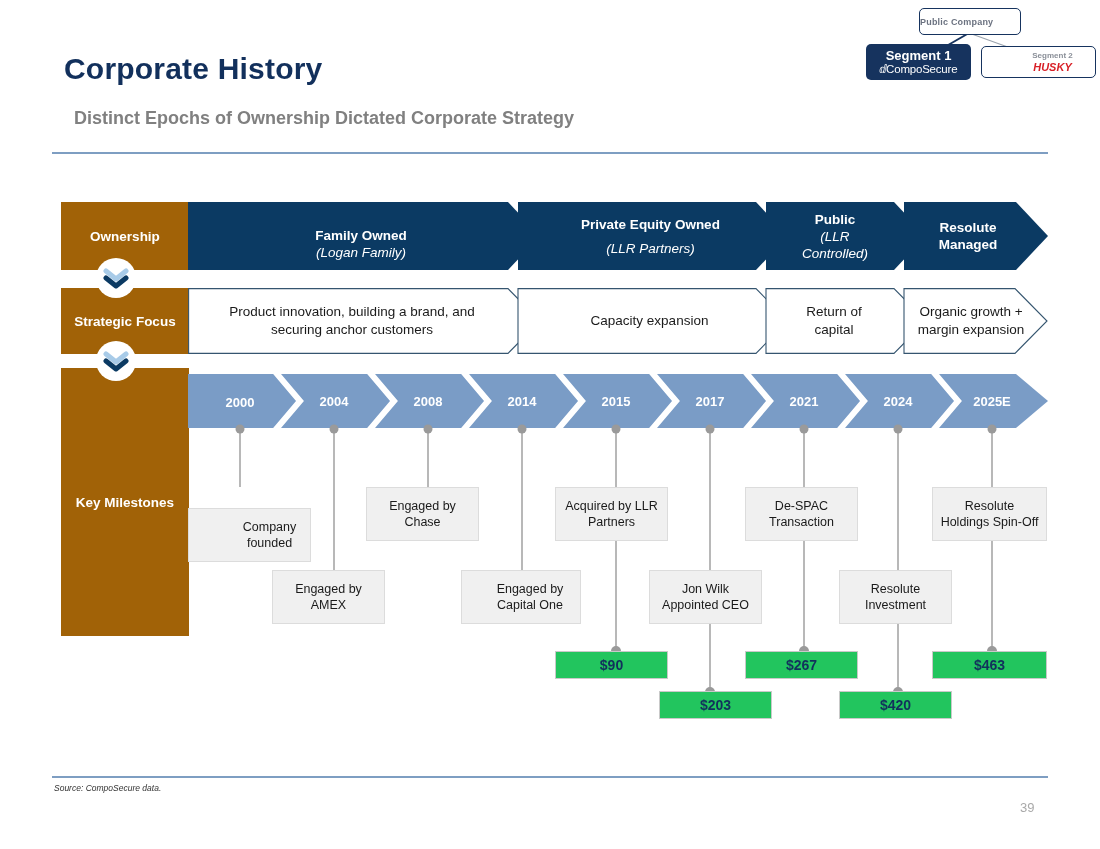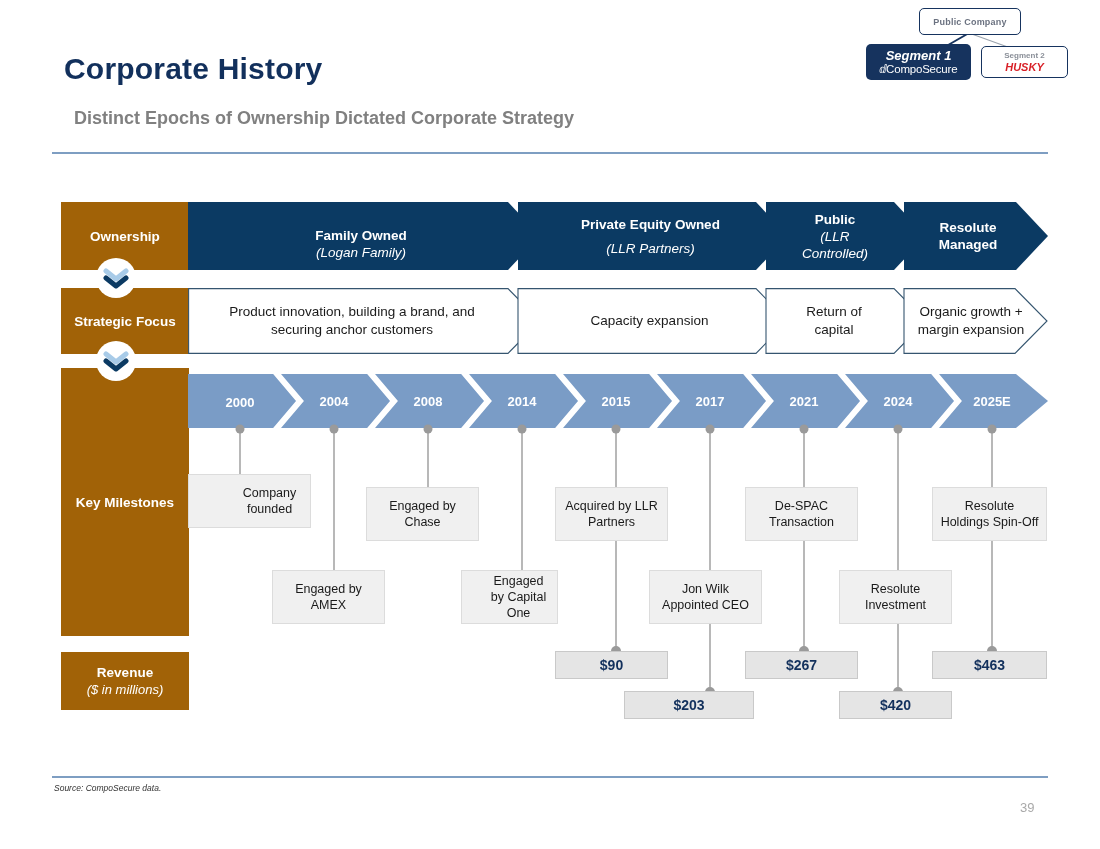--- a/index.html
+++ b/index.html
@@ -27,34 +27,34 @@
     position:absolute;left:52px;top:152px;width:996px;height:2px;
     background:#7e9ec2;
   }
 
   
   .logo-wrap{position:absolute;left:866px;top:6px;width:200px;height:78px;}
   .logo-wrap svg{position:absolute;left:0;top:0;}
   .pub-box{
     position:absolute;left:53px;top:2px;width:100px;height:25px;
     border:1.4px solid #16335e;border-radius:5px;background:#fff;
-    display:flex;align-items:center;justify-content:center;
+    display:flex;align-items:center;justify-content:flex-start;
     font-size:9px;color:#6b7280;font-weight:bold;letter-spacing:.2px;
   }
   .seg1-box{
     position:absolute;left:0px;top:38px;width:105px;height:36px;
     background:#16335e;border-radius:5px;
     display:flex;flex-direction:column;align-items:center;justify-content:center;
   }
-  .seg1-title{font-size:13px;font-weight:bold;color:#fff;line-height:14px;font-style:italic;}
+  .seg1-title{font-size:13px;font-weight:bold;color:#fff;line-height:14px;}
   .seg1-brand{font-size:11.5px;color:#fff;line-height:13px;letter-spacing:-.2px;}
   .seg2-box{
     position:absolute;left:115px;top:40px;width:85px;height:30px;
     border:1.4px solid #16335e;border-radius:5px;background:#fff;
-    display:flex;flex-direction:column;align-items:center;justify-content:center;
+    display:flex;flex-direction:column;align-items:center;justify-content:center;padding-left:28px;
   }
   .seg2-title{font-size:8px;color:#8a8f98;font-weight:bold;line-height:10px;}
   .seg2-brand{font-size:11px;color:#d81f26;font-weight:bold;font-style:italic;line-height:12px;}
 
   
   .lbl{
     position:absolute;left:61px;width:128px;
     background:#a16207;color:#ffffff;
     display:flex;flex-direction:column;align-items:center;justify-content:center;
     font-weight:bold;font-size:13.5px;text-align:center;
@@ -92,21 +92,21 @@
 
   
   .ms-layer{position:absolute;left:0;top:0;width:1100px;height:849px;pointer-events:none;}
   .ms-box{
     position:absolute;background:#f0f0f0;border:1px solid #dcdcdc;
     display:flex;align-items:center;justify-content:center;text-align:center;
     font-size:12.5px;color:#1a1a1a;line-height:16px;padding:2px 6px;
     box-sizing:border-box;
   }
   .rev-box{
-    position:absolute;background:#e5e5e5;border:1px solid #c9c9c9;
+    position:absolute;background:#22c55e;border:1px solid #c9c9c9;
     display:flex;align-items:center;justify-content:center;
     font-size:14px;font-weight:bold;color:#12305c;
     box-sizing:border-box;
   }
 
   
   .ftr-rule{position:absolute;left:52px;top:776px;width:996px;height:1.5px;background:#7e9ec2;}
   .src{position:absolute;left:54px;top:783px;font-size:8.5px;font-style:italic;color:#333;}
   .pageno{position:absolute;left:1020px;top:800px;font-size:13px;color:#a9a9a9;}
 </style>
@@ -138,24 +138,20 @@
   </div>
 
   <div class="lbl lbl-own">
     <span>Ownership</span>
   </div>
   <div class="lbl lbl-foc">
     <span>Strategic Focus</span>
   </div>
   <div class="lbl lbl-mil">
     <span>Key Milestones</span>
-  </div>
-  <div class="lbl lbl-rev">
-    <span>Revenue</span>
-    <span class="sub">($ in millions)</span>
   </div>
 
   <div class="chev-circle c1">
     <svg width="26" height="22" viewBox="0 0 26 22">
       <polyline points="3,4 13,12 23,4" fill="none" stroke="#a8cbe8" stroke-width="5" stroke-linecap="round" stroke-linejoin="round"></polyline>
       <polyline points="3,11 13,19 23,11" fill="none" stroke="#0b3a63" stroke-width="5" stroke-linecap="round" stroke-linejoin="round"></polyline>
     </svg>
   </div>
   <div class="chev-circle c2">
     <svg width="26" height="22" viewBox="0 0 26 22">
@@ -293,30 +289,30 @@
       <circle cx="992" cy="429" r="4.5"></circle>
 
       <circle cx="616" cy="651" r="5"></circle>
       <circle cx="710" cy="692" r="5"></circle>
       <circle cx="804" cy="651" r="5"></circle>
       <circle cx="898" cy="692" r="5"></circle>
       <circle cx="992" cy="651" r="5"></circle>
     </g>
   </svg>
 
-  <div class="ms-box" style="left:188px;top:474px;width:123px;height:54px;padding-left:46px;">
+  <div class="ms-box" style="left:188px;top:508px;width:123px;height:54px;padding-left:46px;">
       <span>Company founded</span>
     </div>
   <div class="ms-box" style="left:272px;top:570px;width:113px;height:54px;">
       <span>Engaged by AMEX</span>
     </div>
   <div class="ms-box" style="left:366px;top:487px;width:113px;height:54px;">
       <span>Engaged by Chase</span>
     </div>
-  <div class="ms-box" style="left:461px;top:570px;width:97px;height:54px;padding-left:24px;">
+  <div class="ms-box" style="left:461px;top:570px;width:120px;height:54px;padding-left:24px;">
       <span>Engaged by Capital One</span>
     </div>
   <div class="ms-box" style="left:555px;top:487px;width:113px;height:54px;">
       <span>Acquired by LLR Partners</span>
     </div>
   <div class="ms-box" style="left:649px;top:570px;width:113px;height:54px;">
       <span>Jon Wilk Appointed CEO</span>
     </div>
   <div class="ms-box" style="left:745px;top:487px;width:113px;height:54px;">
       <span>De-SPAC Transaction</span>
@@ -324,21 +320,21 @@
   <div class="ms-box" style="left:839px;top:570px;width:113px;height:54px;">
       <span>Resolute Investment</span>
     </div>
   <div class="ms-box" style="left:932px;top:487px;width:115px;height:54px;">
       <span>Resolute Holdings Spin-Off</span>
     </div>
 
   <div class="rev-box" style="left:555px;top:651px;width:113px;height:28px;">
       <span>$90</span>
     </div>
-  <div class="rev-box" style="left:624px;top:691px;width:130px;height:28px;">
+  <div class="rev-box" style="left:659px;top:691px;width:113px;height:28px;">
       <span>$203</span>
     </div>
   <div class="rev-box" style="left:745px;top:651px;width:113px;height:28px;">
       <span>$267</span>
     </div>
   <div class="rev-box" style="left:839px;top:691px;width:113px;height:28px;">
       <span>$420</span>
     </div>
   <div class="rev-box" style="left:932px;top:651px;width:115px;height:28px;">
       <span>$463</span>

